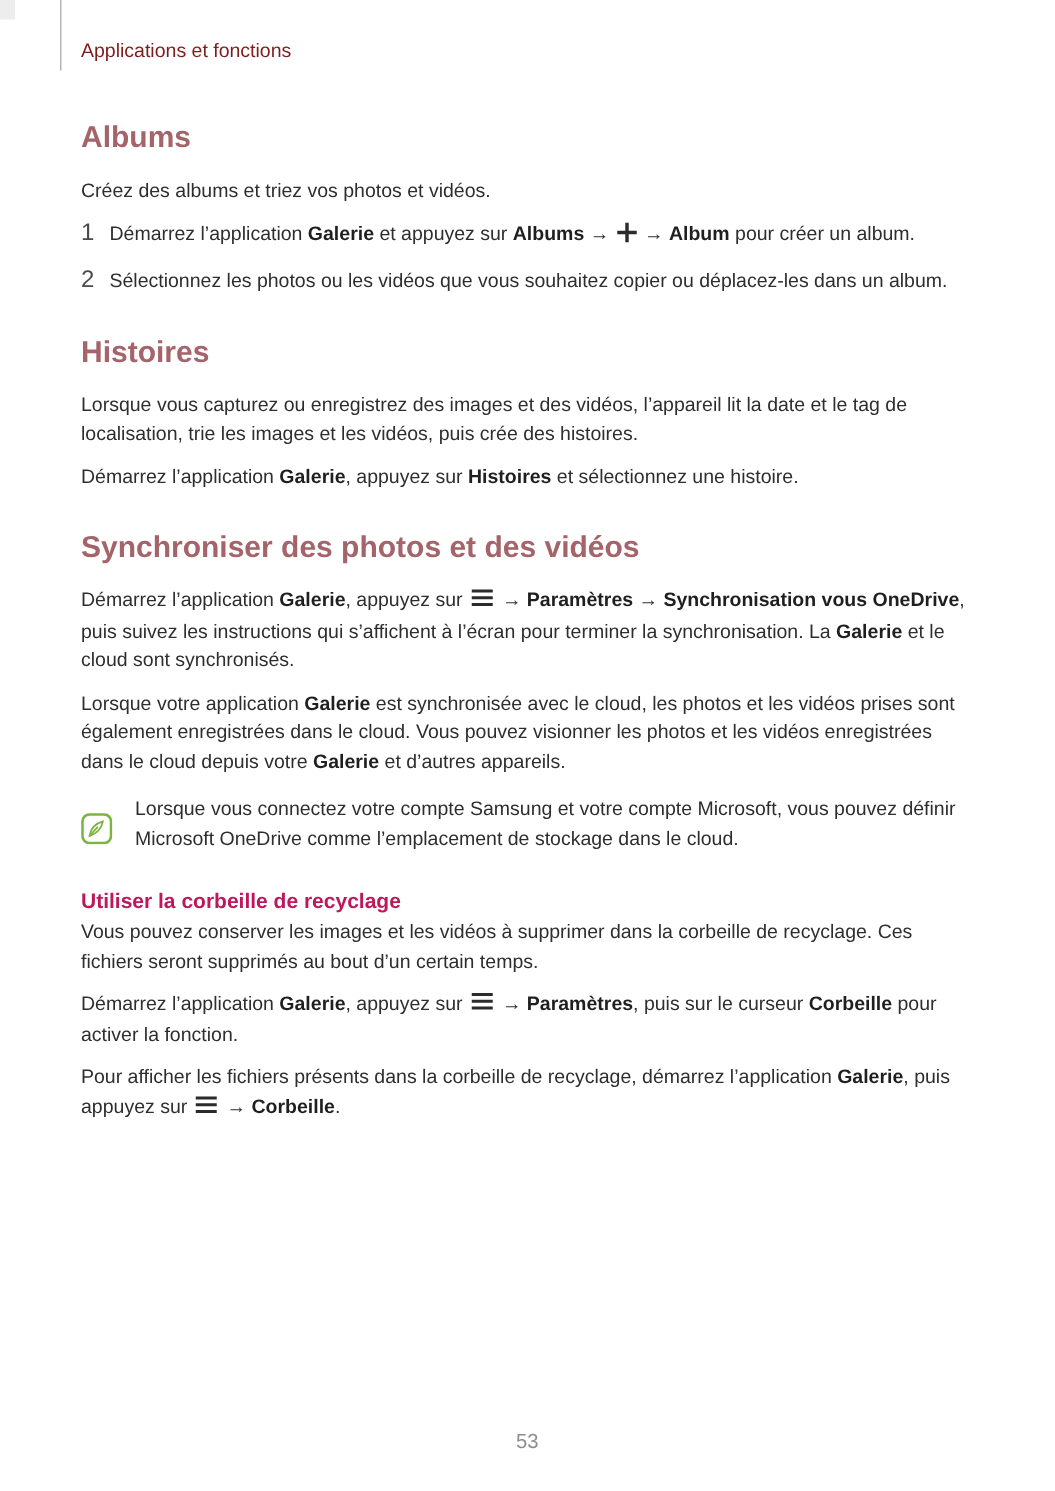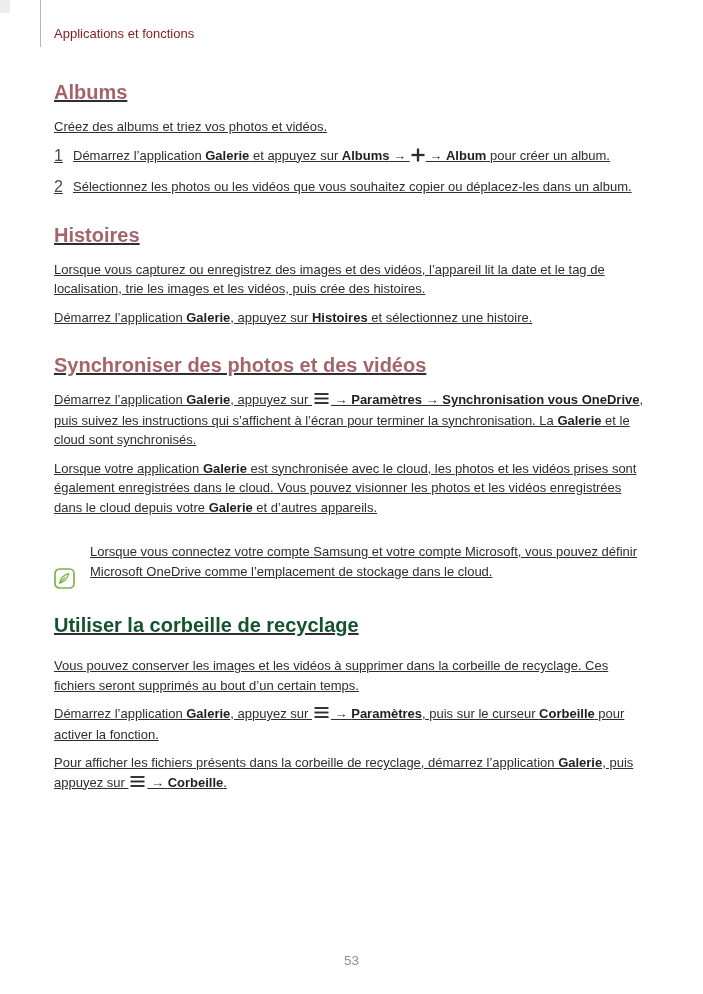--- a/index.html
+++ b/index.html
@@ -4,31 +4,31 @@
 <style>
   html,body{margin:0;padding:0;}
   body{
     width:703px;height:994px;background:#ffffff;position:relative;overflow:hidden;
     font-family:"Liberation Sans", sans-serif;color:#2e2e2e;
     -webkit-font-smoothing:antialiased;
   }
   .corner-artifact{position:absolute;left:0;top:0;width:10px;height:13px;background:#ededed;}
   .top-rule{position:absolute;left:40px;top:0;width:1px;height:47px;background:#b5b5b5;}
   .running-header{position:absolute;left:54px;top:26px;font-size:13px;line-height:16px;color:#7f1d1d;}
-  .content{position:absolute;left:54px;top:80px;width:596px;text-decoration:underline;}
+  .content{position:absolute;left:54px;top:80px;width:596px;}
   section{display:block;}
   h2{font-size:20px;line-height:24px;font-weight:700;margin:26px 0 13px 0;}
   .content section:first-child h2{margin-top:0;}
-  h3{font-size:20px;line-height:21px;font-weight:700;color:#14532d;margin:22px 0 20px 0;}
+  h3{font-size:14px;line-height:21px;font-weight:700;color:#be185d;margin:22px 0 0 0;}
   p{font-size:13px;line-height:19.5px;margin:0 0 9px 0;}
   b{font-weight:700;color:#1f1f1f;}
   .li{display:flex;margin:0 0 10px 0;}
   .num{flex:0 0 19px;width:19px;font-size:16px;line-height:19px;color:#4a4a4a;}
   .li-body{font-size:13px;line-height:19.5px;}
-  .note{display:flex;margin:25px 0 0 0;}
+  .note{display:flex;margin:12px 0 0 0;}
   .note-icon-wrap{flex:0 0 21px;width:21px;margin-right:15px;padding-top:1px;}
   .note-body{font-size:13px;line-height:19.5px;width:552px;}
   .icon{display:inline-block;vertical-align:-2px;}
   .icon.menu{vertical-align:-1px;margin:0 1px;}
   .icon.plus{vertical-align:-2px;margin:0 1px;}
   .page-footer{position:absolute;left:0;top:953px;width:703px;text-align:center;
     font-size:13.5px;color:#8d8d8d;}
 </style>
 </head>
 <body>

